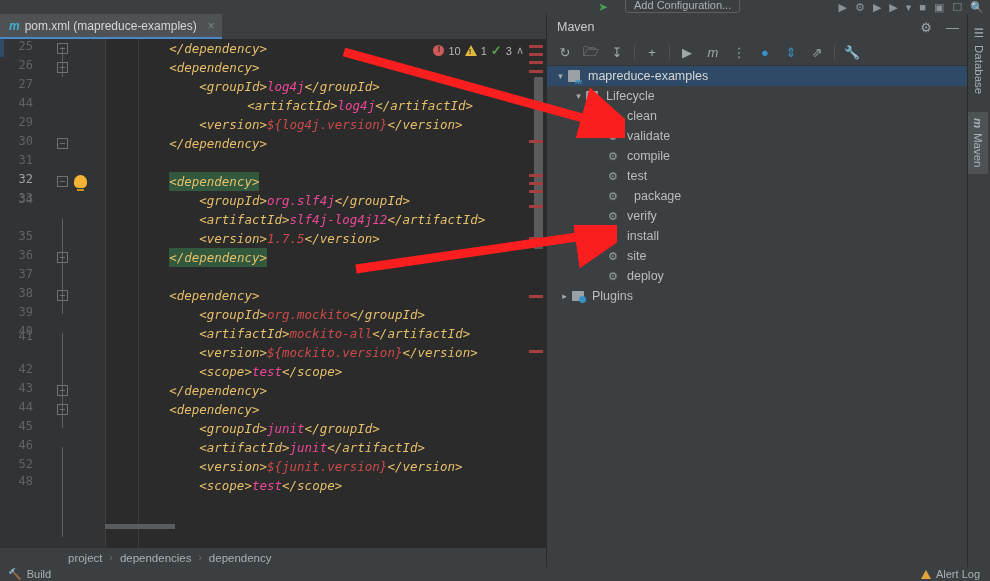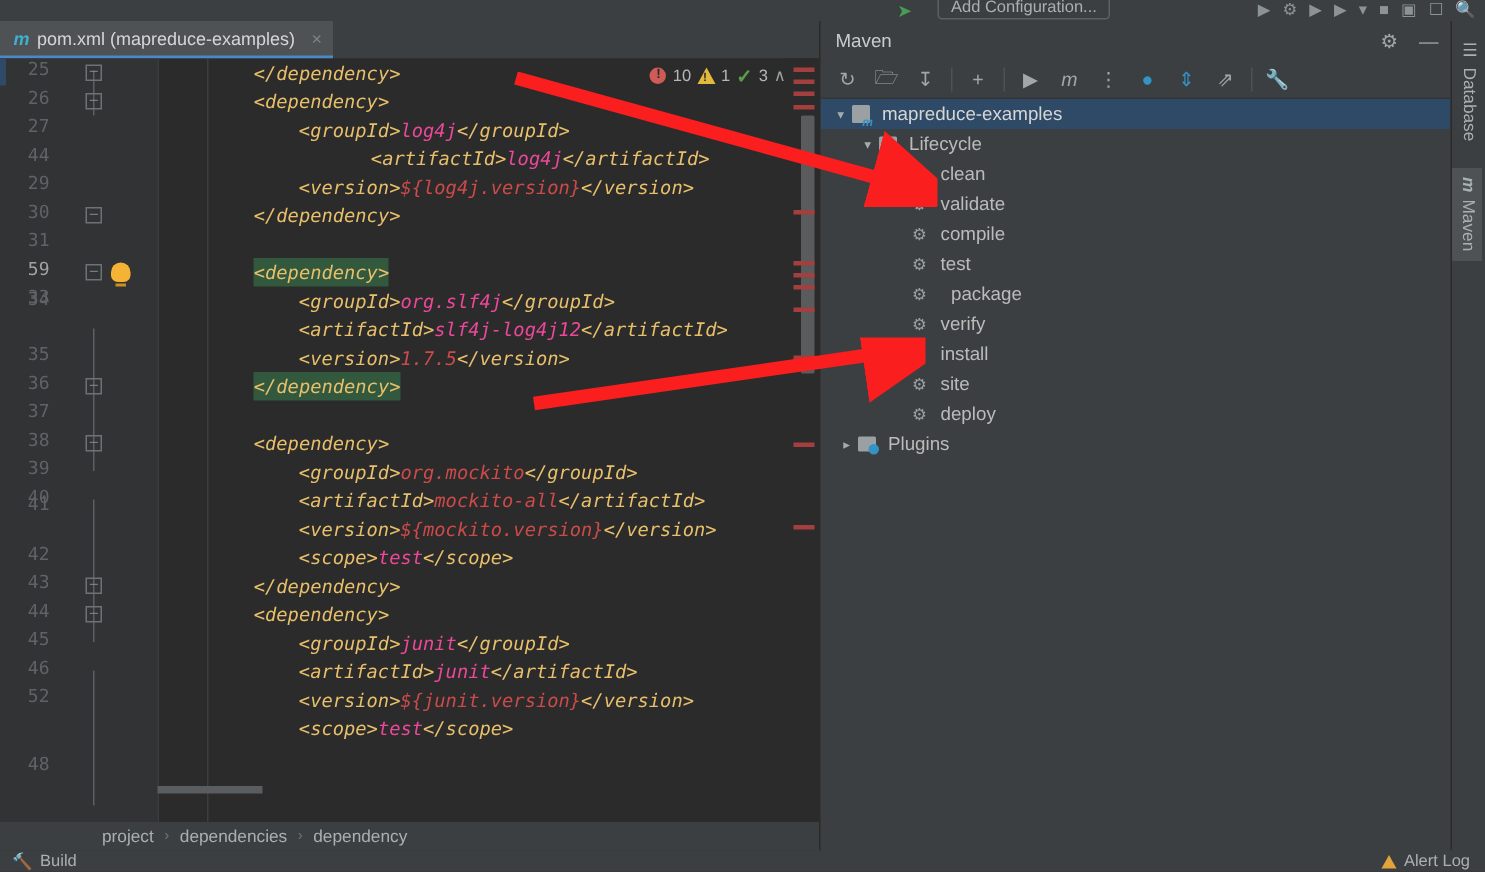--- a/index.html
+++ b/index.html
@@ -239,21 +239,21 @@
             <div class="line-num" style="top: 0px;">25</div>
             <div class="fold" style="top: 4px;">–</div>
             <div class="line-num" style="top: 19px;">26</div>
             <div class="fold" style="top: 23px;">–</div>
             <div class="line-num" style="top: 38px;">27</div>
             <div class="line-num" style="top: 57px;">44</div>
             <div class="line-num" style="top: 76px;">29</div>
             <div class="line-num" style="top: 95px;">30</div>
             <div class="fold" style="top: 99px;">–</div>
             <div class="line-num" style="top: 114px;">31</div>
-            <div class="line-num cur" style="top: 133px;">59</div>
+            <div class="line-num cur" style="top: 133px;">32</div>
             <div class="fold" style="top: 137px;">–</div>
             <div class="bulb" style="top: 136px;"></div>
             <div class="line-num" style="top: 152px;">33</div>
             <div class="line-num" style="top: 153px; margin-left: 20px;">34</div>
             <div class="line-num" style="top: 190px;">35</div>
             <div class="line-num" style="top: 209px;">36</div>
             <div class="fold" style="top: 213px;">–</div>
             <div class="line-num" style="top: 228px;">37</div>
             <div class="line-num" style="top: 247px;">38</div>
             <div class="fold" style="top: 251px;">–</div>
@@ -261,21 +261,21 @@
             <div class="line-num" style="top: 285px;">40</div>
             <div class="line-num" style="top: 290px;">41</div>
             <div class="line-num" style="top: 323px;">42</div>
             <div class="line-num" style="top: 342px;">43</div>
             <div class="fold" style="top: 346px;">–</div>
             <div class="line-num" style="top: 361px;">44</div>
             <div class="fold" style="top: 365px;">–</div>
             <div class="line-num" style="top: 380px;">45</div>
             <div class="line-num" style="top: 399px;">46</div>
             <div class="line-num" style="top: 418px;">52</div>
-            <div class="line-num" style="top: 463px;">48</div>
+            <div class="line-num" style="top: 435px;">48</div>
           </div>
       </div>
 
       <div class="code-lines">
         <div class="guide" style="left:0px;top:0;height:100%;"></div>
         <div class="guide" style="left:33px;top:0;height:100%;"></div>
         <div id="code-body">
             <div class="cline" style="top: 0px; left: 64.16px;"><span class="tg">&lt;/dependency&gt;</span></div>
             <div class="cline" style="top: 19px; left: 64.16px;"><span class="tg">&lt;dependency&gt;</span></div>
             <div class="cline" style="top: 38px; left: 94.24px;"><span class="tg">&lt;groupId&gt;</span><span class="vl">log4j</span><span class="tg">&lt;/groupId&gt;</span></div>

